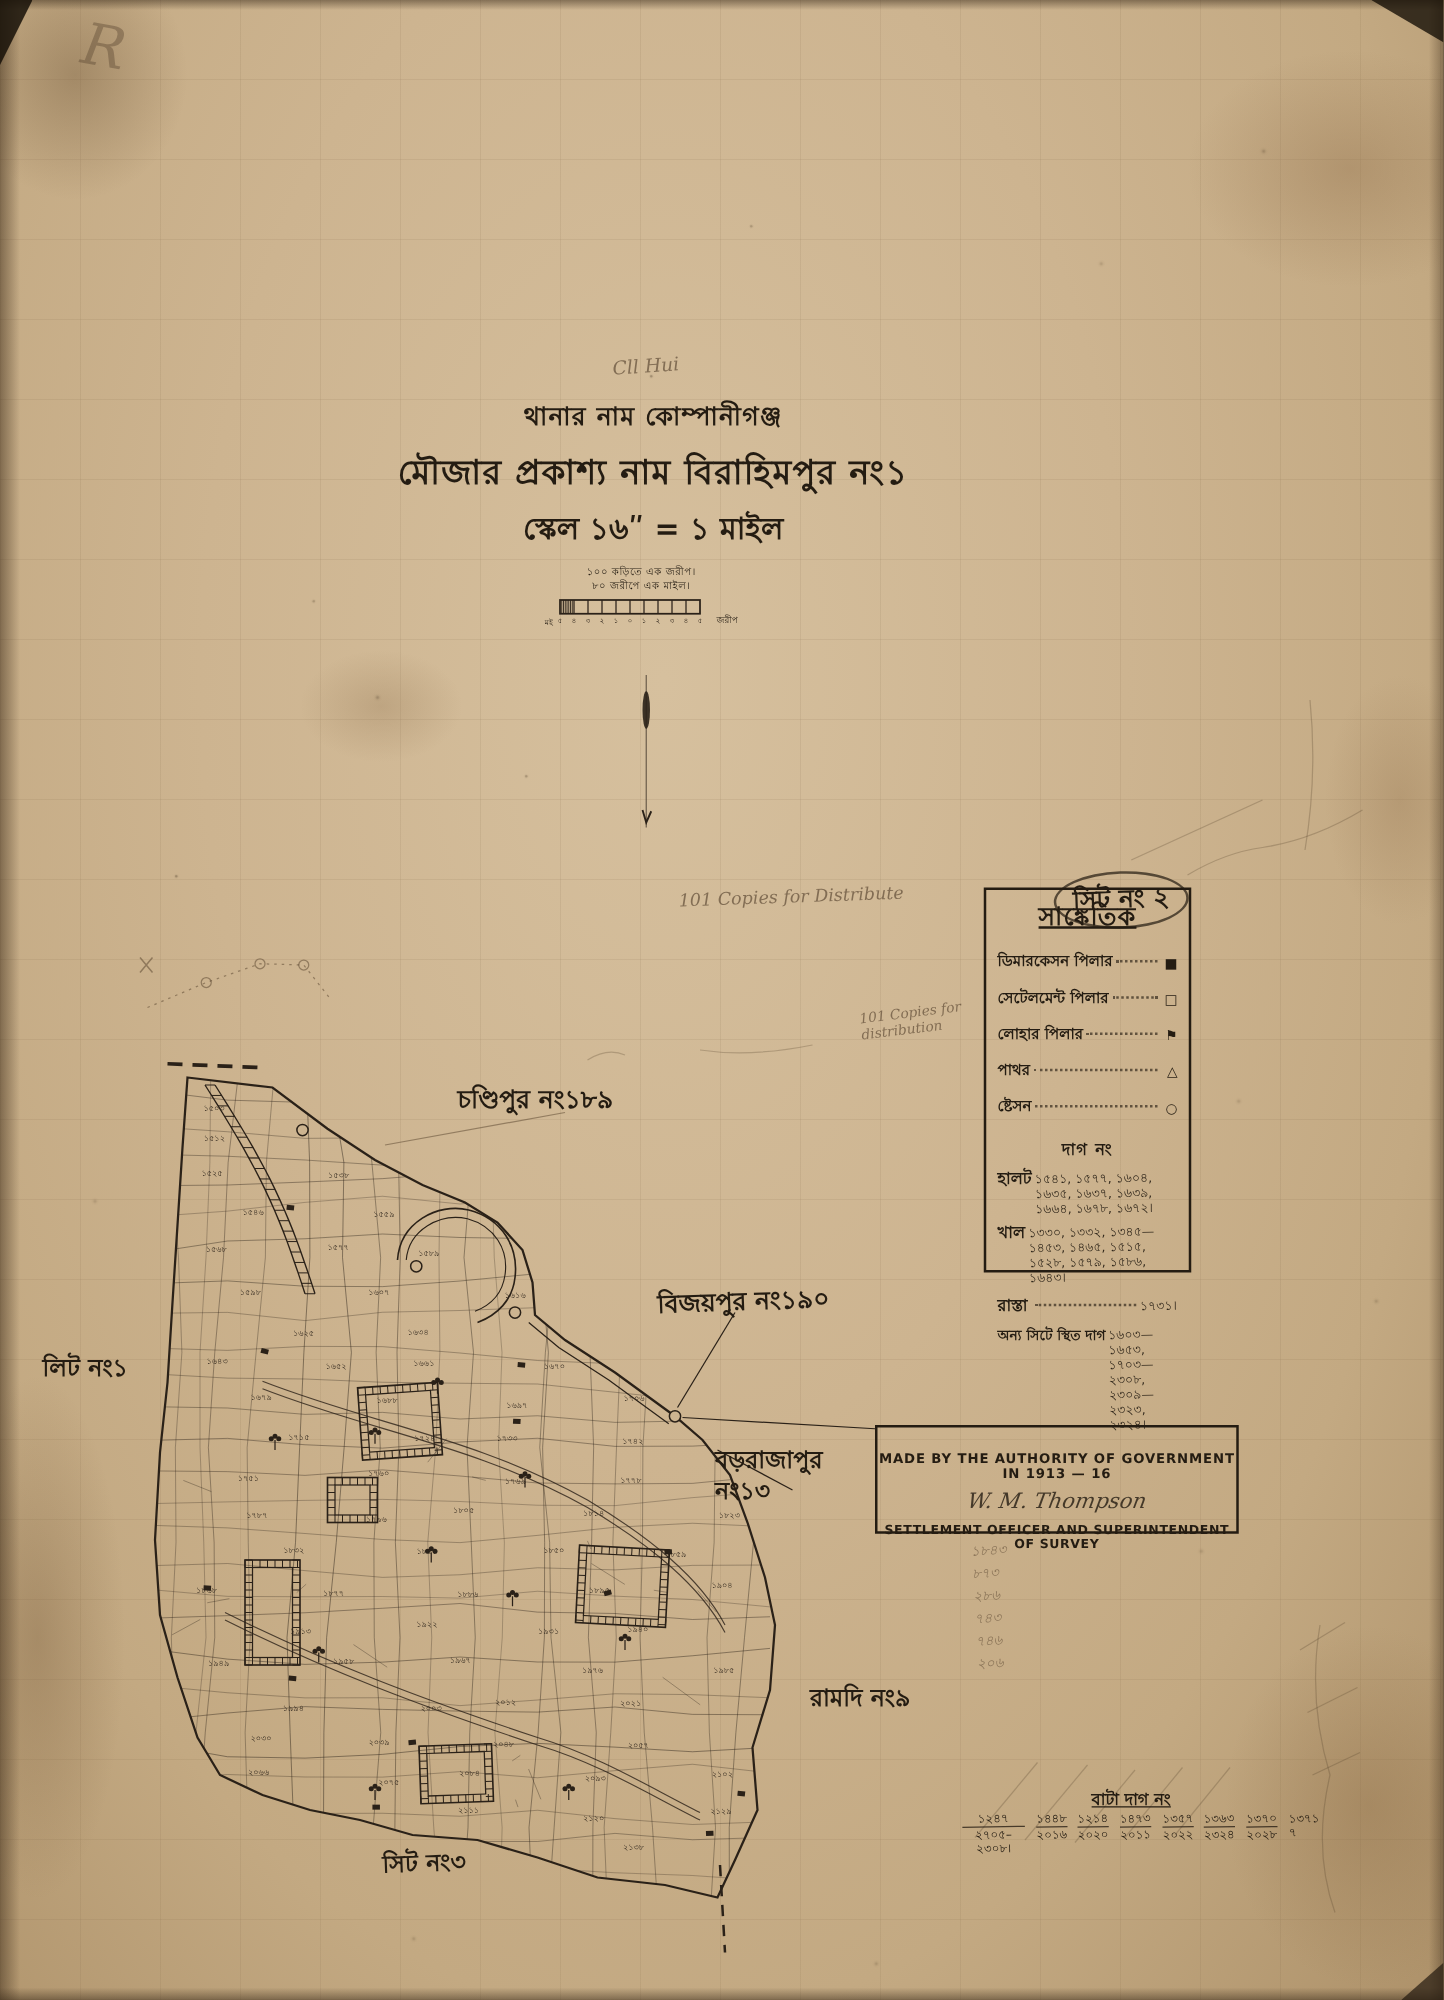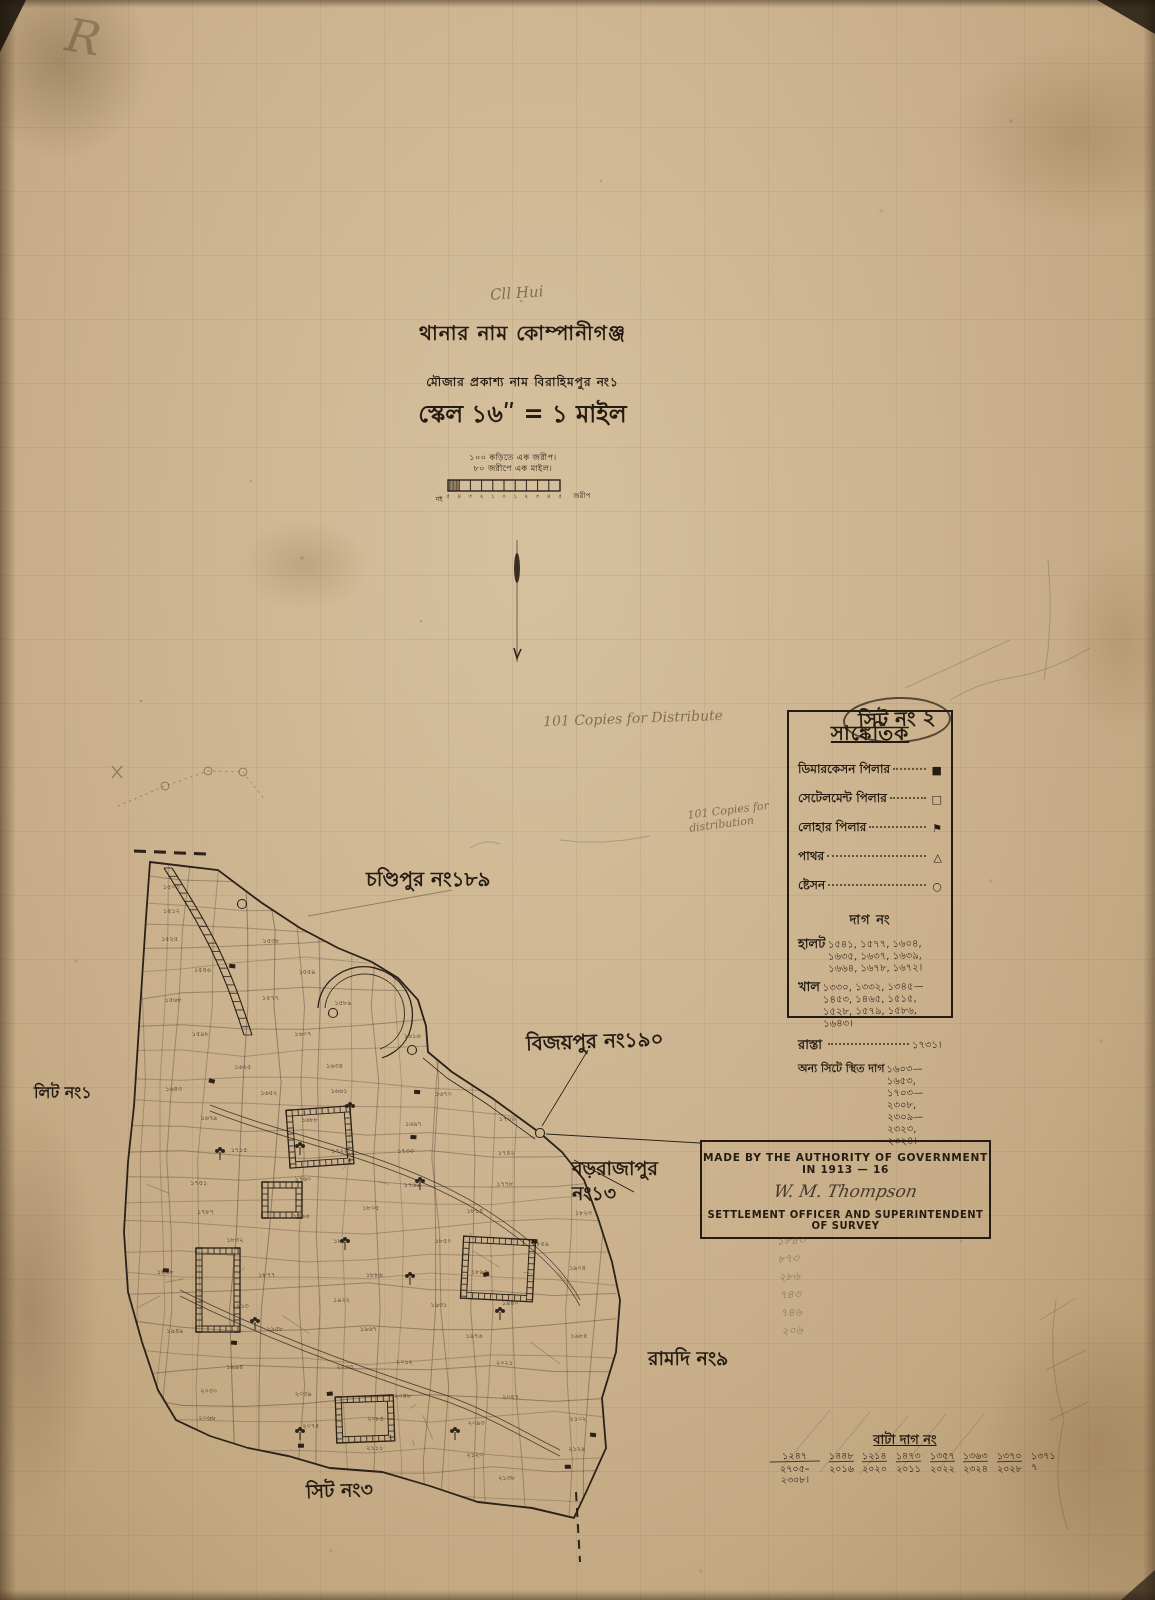--- a/index.html
+++ b/index.html
@@ -34,21 +34,21 @@
       140px 700px 1px rgba(60,45,28,.4), 75px 960px 2px rgba(60,45,28,.35),
       990px 880px 2px rgba(60,45,28,.35), 1100px 1040px 2px rgba(60,45,28,.4),
       700px 1570px 2px rgba(60,45,28,.4), 420px 620px 1px rgba(60,45,28,.35),
       960px 1240px 2px rgba(60,45,28,.35), 250px 480px 1px rgba(60,45,28,.3),
       600px 180px 1px rgba(60,45,28,.3), 330px 1550px 2px rgba(60,45,28,.4);}
   svg.overlay{position:absolute;left:0;top:0;}
   
   .abs{position:absolute;}
   .header{left:250px;top:318px;width:545px;text-align:center;}
   .h-l1{font-size:20px;font-weight:700;letter-spacing:1px;}
-  .h-l2{font-size:12px;font-weight:700;margin-top:22px;letter-spacing:1px;}
+  .h-l2{font-size:27px;font-weight:700;margin-top:6px;letter-spacing:1px;}
   .h-l3{font-size:41px;font-weight:700;margin-top:4px;margin-left:34px;letter-spacing:6px;}
   .h-l4{font-size:24px;font-weight:700;margin-top:2px;}
   .scaleblock{left:428px;top:452px;width:170px;text-align:center;}
   .s-l{font-size:8px;line-height:11px;letter-spacing:.5px;}
   .sbar-row{display:flex;align-items:flex-end;justify-content:center;margin-top:2px;}
   .sbar-cap{font-size:6px;margin-right:2px;line-height:7px;}
   .sbar-unit{font-size:7px;margin-left:3px;}
   .sheet-oval{left:843px;top:697px;width:104px;height:42px;border:2px solid rgba(46,36,24,.75);
     border-radius:50%;display:flex;align-items:center;justify-content:center;
     font-size:20px;font-weight:700;transform:rotate(-2deg);}
@@ -58,33 +58,33 @@
   .lg-title{text-align:center;font-size:20px;font-weight:700;text-decoration:underline;letter-spacing:1px;}
   .lg-row{display:flex;align-items:center;margin-top:9px;font-size:12px;font-weight:600;}
   .lg-lead{flex:1;border-bottom:2px dotted rgba(40,30,20,.65);margin:0 3px 3px 3px;min-width:8px;}
   .lg-sym{font-size:11px;line-height:11px;width:13px;text-align:right;}
   .lg-dag{text-align:center;font-size:13px;font-weight:700;margin-top:14px;letter-spacing:1px;}
   .lg-entry{margin-top:7px;font-size:10px;line-height:12px;display:flex;}
   .lg-elabel{font-size:13px;font-weight:700;white-space:nowrap;margin-right:3px;}
   .lg-enums{opacity:.92;transform:rotate(-.7deg);}
   .lg-road{display:flex;align-items:center;margin-top:6px;justify-content:center;}
   
-  .authority{left:700px;top:1140px;width:291px;height:99px;border:2px solid #241c12;box-sizing:border-box;
-    text-align:center;padding-top:9px;}
+  .authority{left:700px;top:1140px;width:291px;height:87px;border:2px solid #241c12;box-sizing:border-box;
+    text-align:center;padding-top:19px;}
   .auth-l1{font-size:10.6px;letter-spacing:.7px;font-weight:600;}
   .auth-sig{font-size:17px;font-style:italic;font-family:"DejaVu Serif","Liberation Serif",serif;
     transform:skewX(-10deg);opacity:.8;margin-top:6px;}
   .auth-l2{font-size:10px;letter-spacing:.5px;font-weight:600;margin-top:8px;}
   
   .plabel{font-weight:700;white-space:nowrap;}
   .lb-chandipur{left:366px;top:864px;font-size:20px;}
   .lb-bijoypur{left:526px;top:1026px;font-size:20px;transform:rotate(-2deg);}
   .lb-bararaj{left:572px;top:1156px;width:120px;text-align:left;font-size:19px;line-height:25px;white-space:normal;}
   .lb-ramdi{left:648px;top:1344px;font-size:19px;}
-  .lb-lit1{left:34px;top:1080px;font-size:16px;text-align:center;}
+  .lb-lit1{left:34px;top:1080px;font-size:19px;text-align:center;}
   .lb-sit3{left:306px;top:1476px;font-size:19px;transform:rotate(-2deg);}
   
   .batahead{left:840px;top:1430px;width:130px;text-align:center;font-size:13px;font-weight:700;text-decoration:underline;}
   .batarow{left:770px;top:1450px;width:290px;display:flex;gap:9px;align-items:flex-start;}
   .bpair{display:flex;flex-direction:column;align-items:center;font-size:9.5px;line-height:11px;transform:rotate(-1deg);}
   .bpair .bl{border-top:1px solid rgba(40,30,20,.8);padding-top:1px;min-width:22px;text-align:center;}
   
   .pencil{color:rgba(80,62,42,.62);font-style:italic;font-family:"DejaVu Serif","Liberation Serif",serif;}
   .pn-r{left:66px;top:10px;font-size:46px;transform:rotate(10deg);opacity:.6;}
   .pn-hui{left:490px;top:284px;font-size:15px;transform:rotate(-4deg);}

